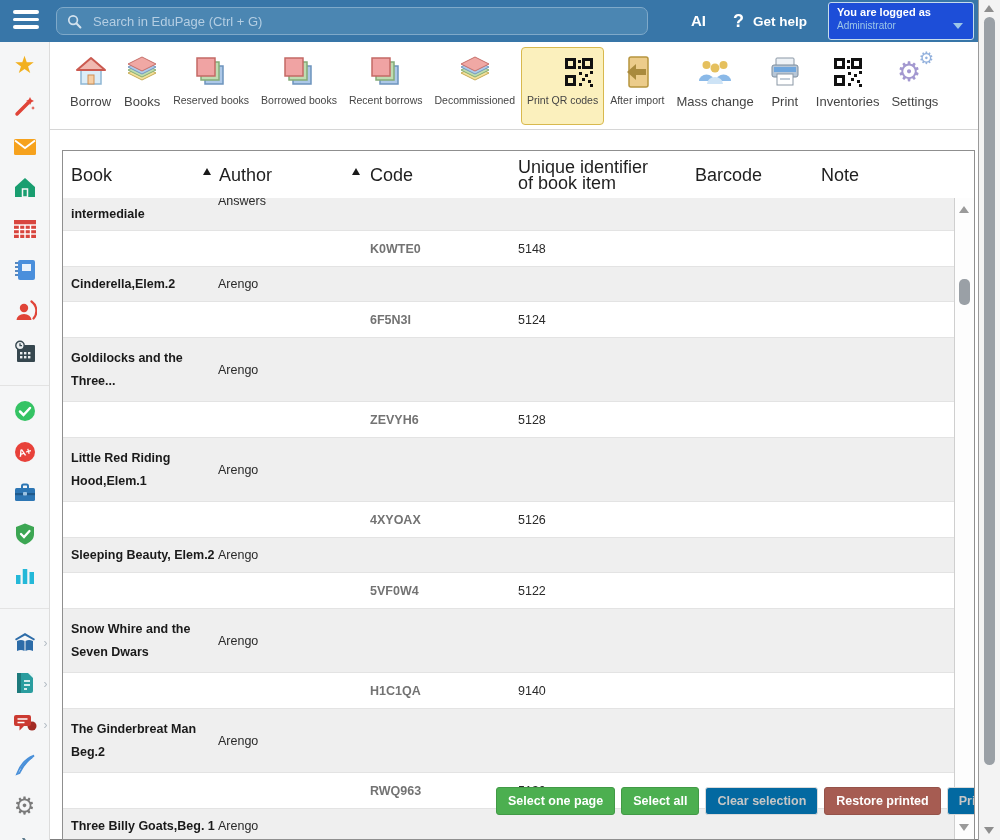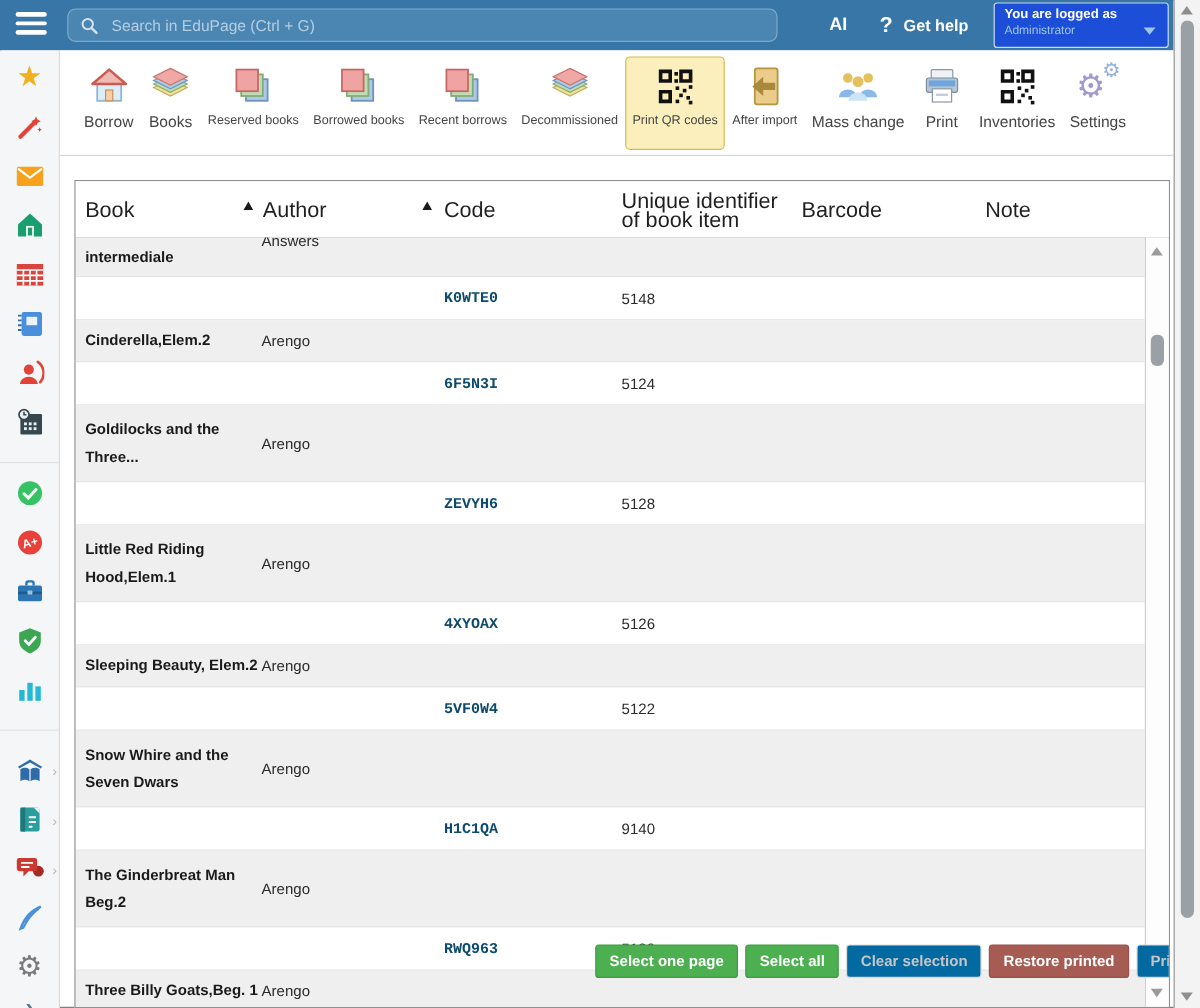--- a/index.html
+++ b/index.html
@@ -41,42 +41,42 @@
   .toolbar{position:absolute;left:50px;top:42px;width:928px;height:88px;background:#fff;
            border-bottom:1px solid #d6d6d6;box-sizing:border-box;display:flex;align-items:flex-start;
            padding:5px 0 0 14px;}
   .titem{display:flex;flex-direction:column;align-items:center;padding:5px 5px;border:1px solid transparent;
          border-radius:4px;height:66px;cursor:pointer;flex:0 0 auto;}
   .titem .ticon{width:38px;height:38px;position:relative;display:flex;align-items:center;justify-content:center;}
   .ticon svg{width:36px;height:36px;}
   .tlabel{margin-top:3px;color:#454545;white-space:nowrap;}
   .titem.lg .tlabel{font-size:13px;}
   .titem.sm .tlabel{font-size:10.5px;}
-  .titem.selected{background:var(--c-selected-bg,#fbf0bd);border-color:var(--c-selected-border,#d8b94e);}
+  .titem.selected{background:var(--c-selected-bg,#fbf0bd);border-color:var(--c-selected-border,#d8b94e);align-items:flex-end;}
   .gbig{position:absolute;left:1px;top:6px;font-size:27px;color:#a398d0;line-height:1;}
   .gsmall{position:absolute;right:0;top:-3px;font-size:17px;color:#93b1dd;line-height:1;}
   
   .tbl{position:absolute;left:62px;top:150px;width:913px;height:690px;border:1px solid #8f8f8f;
        background:#fff;box-sizing:border-box;overflow:hidden;}
   .thead{position:relative;height:47px;border-bottom:1px solid #9f9f9f;font-size:18px;color:#1f1f1f;background:#fff;}
   .thead .col{position:absolute;top:50%;transform:translateY(-50%);cursor:pointer;white-space:nowrap;}
   .col1{left:8px;} .col2{left:156px;} .col3{left:307px;}
   .col4{left:455px;width:140px;white-space:normal!important;line-height:16px;}
-  .col5{left:605px;} .col6{left:758px;}
+  .col5{left:632px;} .col6{left:758px;}
   .sortarrow{position:absolute;top:17px;width:0;height:0;border-left:4px solid transparent;
              border-right:4px solid transparent;border-bottom:7px solid #1a1a1a;cursor:pointer;}
   .sa1{left:140px;} .sa2{left:289px;}
   .rows{position:absolute;left:0;top:47px;right:20px;bottom:0;overflow:hidden;}
   .row{position:relative;border-bottom:1px solid #e3e3e3;box-sizing:border-box;background:#fff;cursor:pointer;}
   .row.gray{background:#efefef;}
   .row.h33{height:33px;} .row.h35{height:35px;} .row.h36{height:36px;} .row.h58{height:64px;}
   .cell{position:absolute;font-size:12.5px;color:#2a2a2a;white-space:nowrap;}
   .cell.book{left:8px;top:50%;transform:translateY(-50%);font-weight:bold;line-height:23px;color:#1a1a1a;}
   .cell.author{left:155px;top:50%;transform:translateY(-50%);}
-  .cell.code{left:307px;top:50%;transform:translateY(-50%);font-weight:bold;color:#0c4a6e;font-family:Liberation Mono, monospace;}
+  .cell.code{left:307px;top:50%;transform:translateY(-50%);font-weight:bold;color:#737373;}
   .cell.uid{left:455px;top:50%;transform:translateY(-50%);}
   .row.clip .cell.book{top:auto;bottom:4px;transform:none;}
   .row.clip .cell.author{top:-4px;transform:none;}
   
   .tblscroll{position:absolute;right:0;top:47px;bottom:0;width:20px;border-left:1px solid #cfcfcf;
              background:#fdfdfd;box-sizing:border-box;}
   .tri{position:absolute;width:0;height:0;border-left:5px solid transparent;border-right:5px solid transparent;cursor:pointer;}
   .tri.up{border-bottom:7px solid #9a9a9a;top:8px;left:4px;}
   .tri.down{border-top:7px solid #9a9a9a;bottom:8px;left:4px;}
   .tthumb{position:absolute;left:4px;top:81px;width:11px;height:26px;background:#9aa0a6;border-radius:5px;cursor:pointer;}

